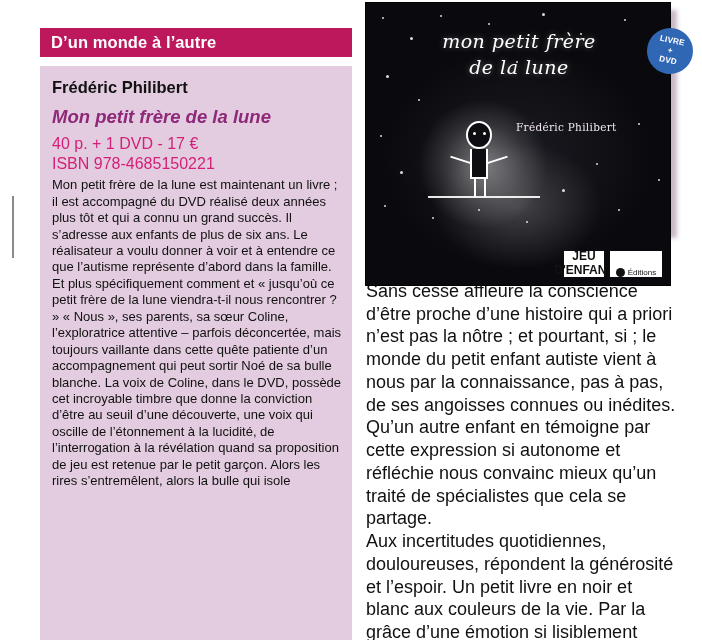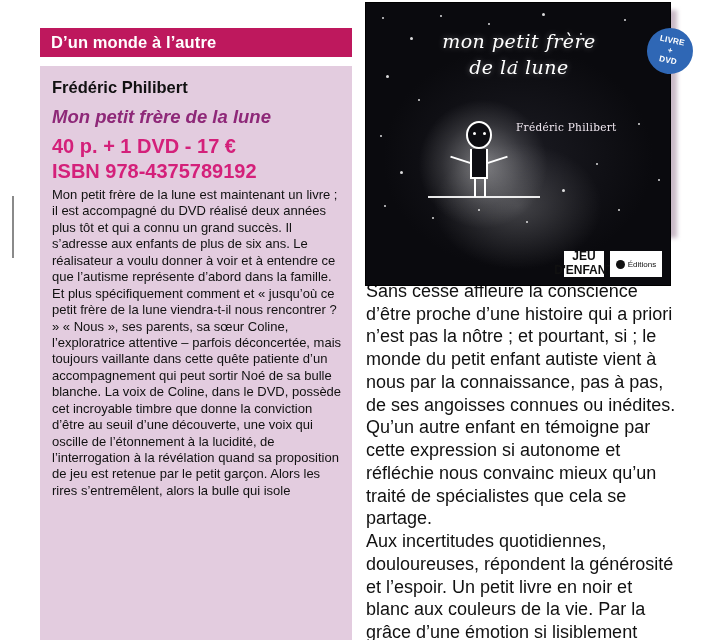--- a/index.html
+++ b/index.html
@@ -72,23 +72,23 @@
   }
   .book-title {
     font-size: 18.5px;
     font-style: italic;
     color: #8e2878;
     font-weight: bold;
     margin: 0 0 7px 0;
     line-height: 1.15;
   }
   .price-line, .isbn-line {
-    font-size: 20px;
+    font-size: 16px;
     color: #d4207a;
-    font-weight: bold;
+    font-weight: normal;
     line-height: 1.22;
     margin: 0;
   }
   .isbn-line { margin-bottom: 4px; }
 
   .para {
     font-size: 13px;
     color: #111111;
     line-height: 1.265;
     margin: 0;
@@ -278,21 +278,21 @@
   .logo-ed {
     position: absolute;
     left: 244px;
     bottom: 8px;
     width: 52px;
     height: 26px;
     background: #ffffff;
     color: #111;
     font-size: 8px;
     display: flex;
-    align-items: center;
+    align-items: flex-end;
     justify-content: center;
     gap: 3px;
   }
   .logo-ed .dot {
     width: 9px;
     height: 9px;
     border-radius: 50%;
     background: #111;
     display: inline-block;
   }
@@ -307,21 +307,21 @@
   <div class="section-header">
     <span class="title">D’un monde à l’autre</span>
   </div>
 
   <div class="left-panel"></div>
 
   <div class="article-body">
     <p class="author">Frédéric Philibert</p>
     <p class="book-title">Mon petit frère de la lune</p>
     <p class="price-line">40 p. + 1 DVD - 17 €</p>
-    <p class="isbn-line">ISBN 978-4375789192</p>
+    <p class="isbn-line">ISBN 978-4685150221</p>
     <p class="para">Mon petit frère de la lune est maintenant un livre ; il est accompagné du DVD réalisé deux années plus tôt et qui a connu un grand succès. Il s’adresse aux enfants de plus de six ans. Le réalisateur a voulu donner à voir et à entendre ce que l’autisme représente d’abord dans la famille. Et plus spécifiquement comment et « jusqu’où ce petit frère de la lune viendra-t-il nous rencontrer ? » « Nous », ses parents, sa sœur Coline, l’exploratrice attentive – parfois déconcertée, mais toujours vaillante dans cette quête patiente d’un accompagnement qui peut sortir Noé de sa bulle blanche. La voix de Coline, dans le DVD, possède cet incroyable timbre que donne la conviction d’être au seuil d’une découverte, une voix qui oscille de l’étonnement à la lucidité, de l’interrogation à la révélation quand sa proposition de jeu est retenue par le petit garçon. Alors les rires s’entremêlent, alors la bulle qui isole</p>
   </div>
 
   <div class="right-col">
     <p class="para" style="white-space: pre-line;">Noé s’agrandit pour accueillir Coline. Sans cesse affleure la conscience d’être proche d’une histoire qui a priori n’est pas la nôtre ; et pourtant, si ; le monde du petit enfant autiste vient à nous par la connaissance, pas à pas, de ses angoisses connues ou inédites. Qu’un autre enfant en témoigne par cette expression si autonome et réfléchie nous convainc mieux qu’un traité de spécialistes que cela se partage.
 Aux incertitudes quotidiennes, douloureuses, répondent la générosité et l’espoir. Un petit livre en noir et blanc aux couleurs de la vie. Par la grâce d’une émotion si lisiblement palpitante dans les pages, dans les voix, et dans leurs plus lointains échos.</p>
     <div class="byline">
       <span>H</span><span class="small-caps">UGUETTE</span><span> H</span><span class="small-caps">ÉRIN</span><span>-T</span><span class="small-caps">LIVRE</span>
     </div>
   </div>

